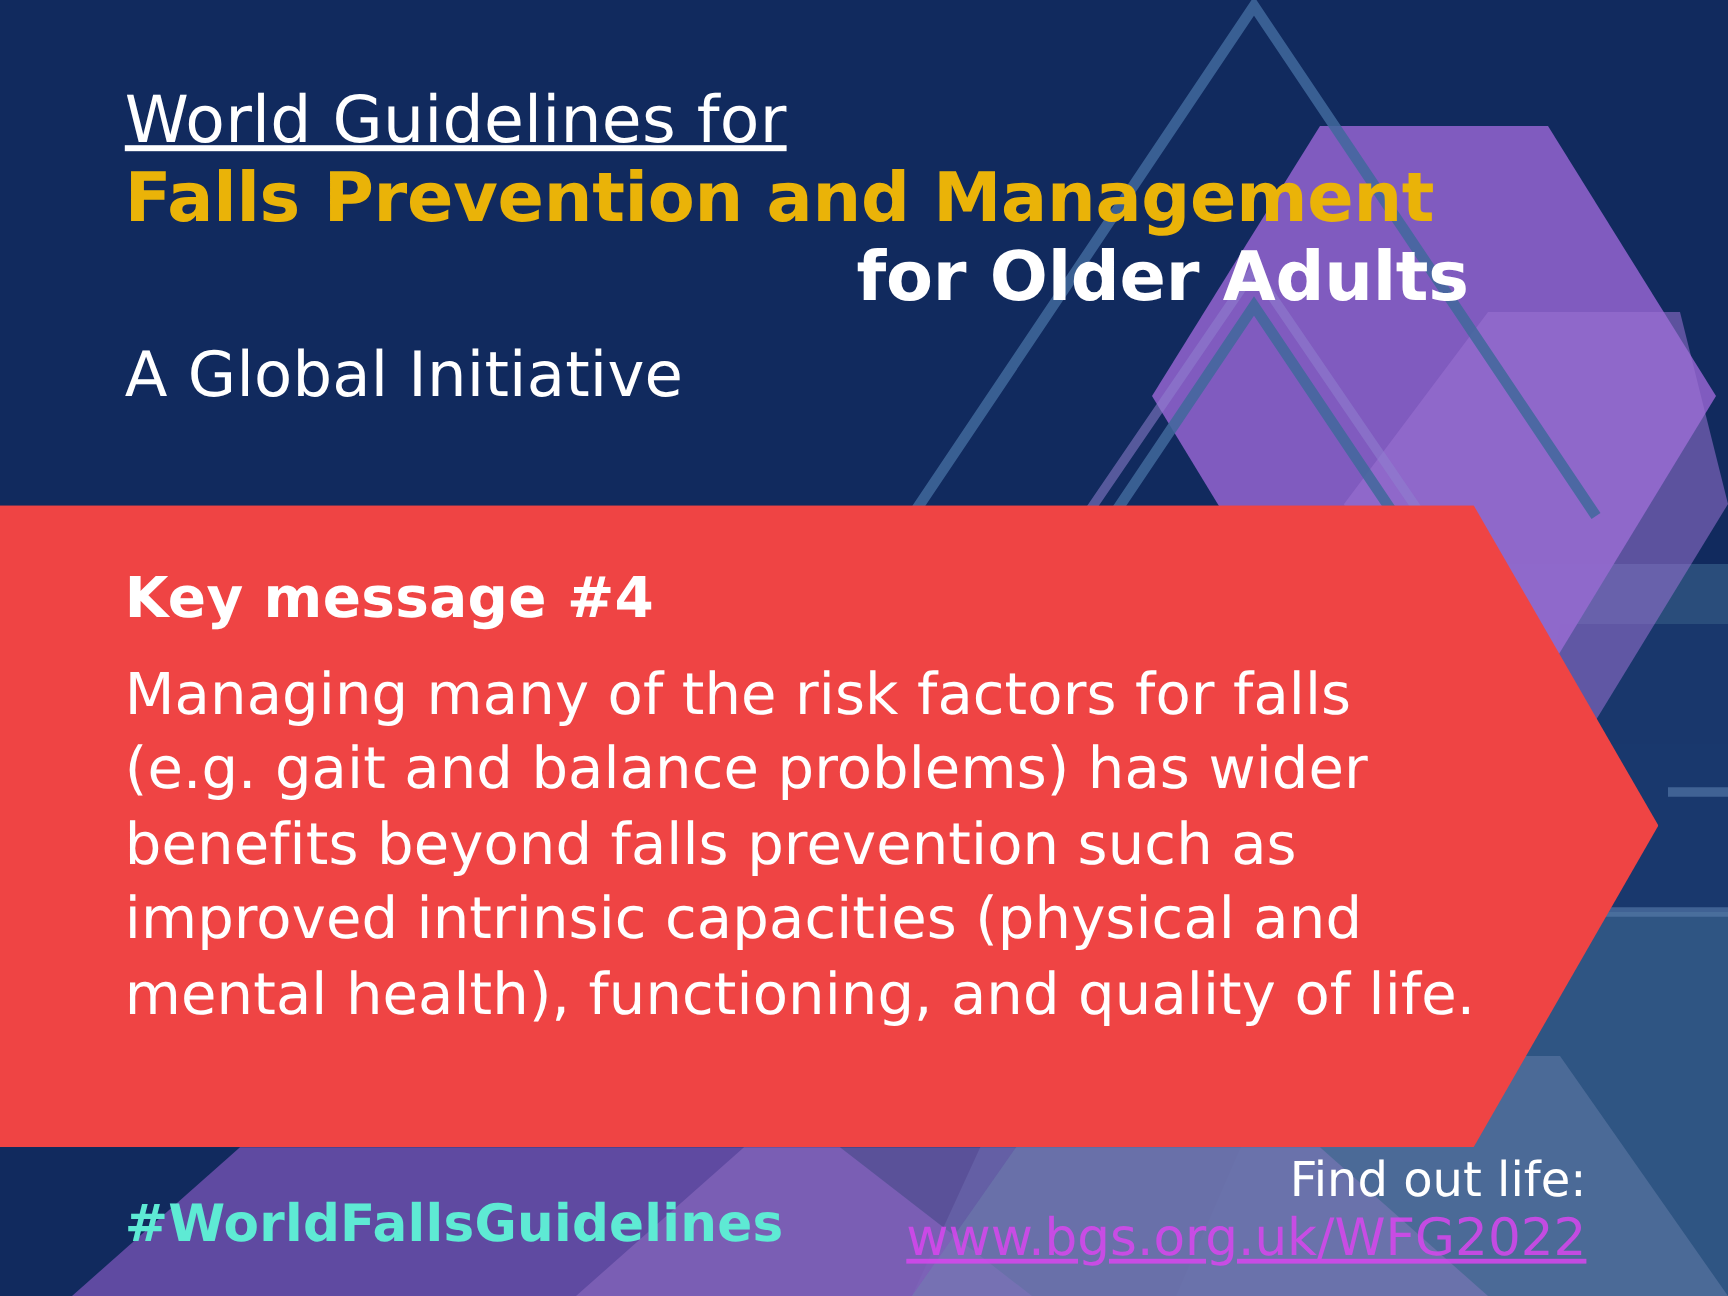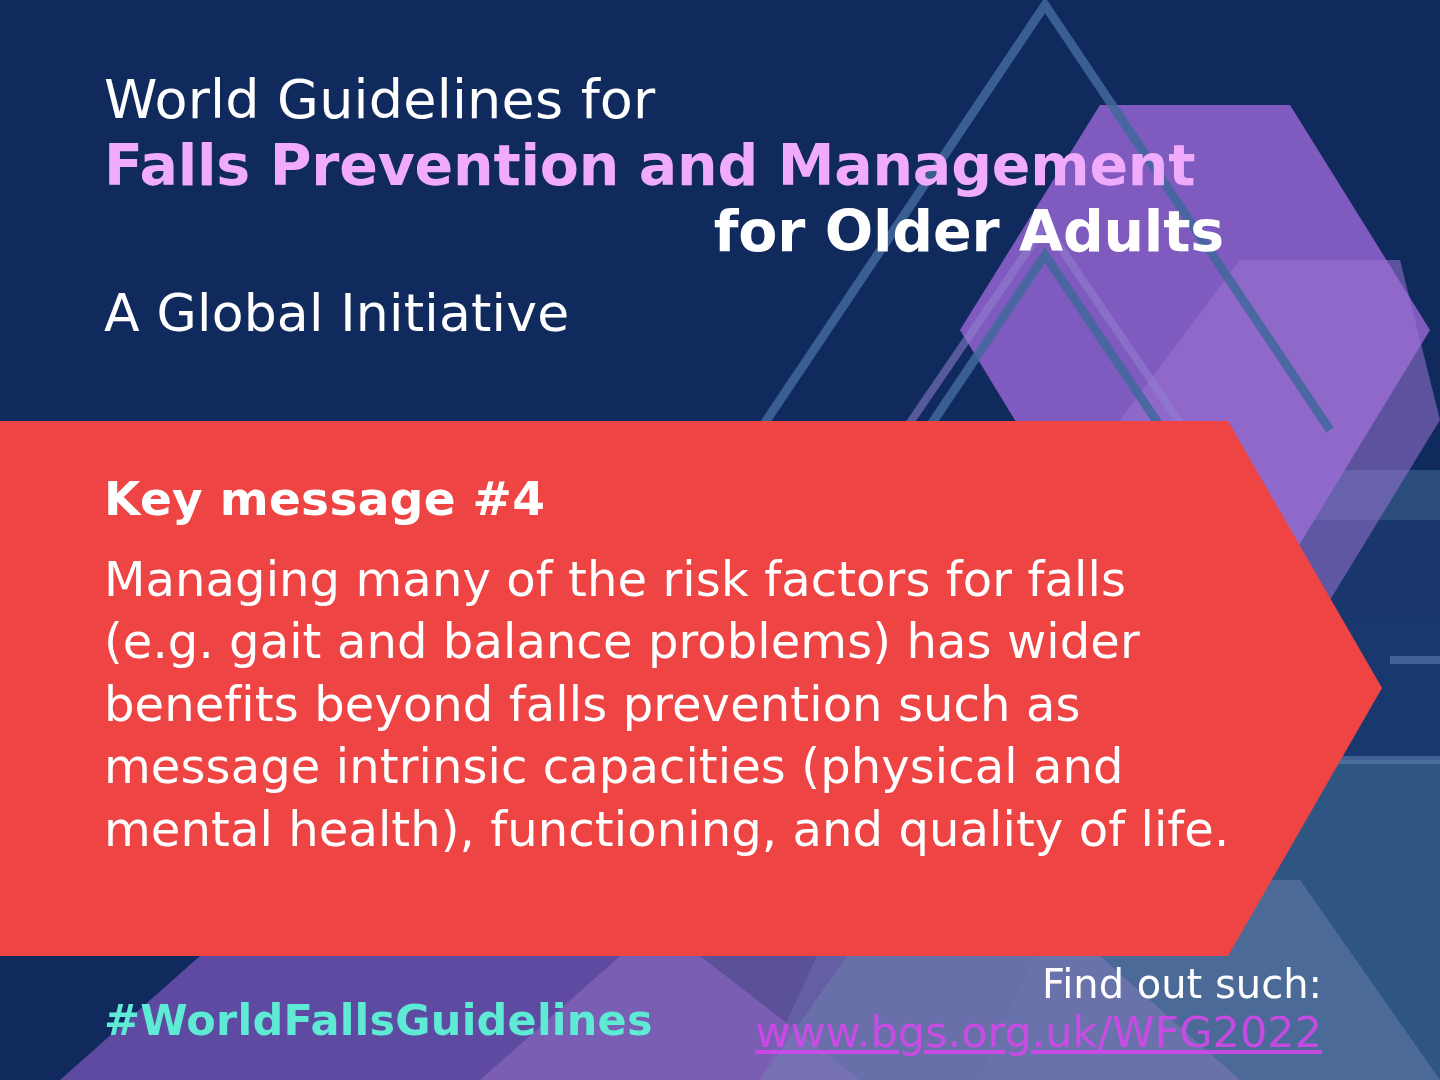--- a/index.html
+++ b/index.html
@@ -43,26 +43,27 @@
     top: 68px;
     width: 1120px;
   }
   .title-line-1 {
     font-size: 54px;
     line-height: 1.18;
     font-weight: 400;
     color: #ffffff;
     letter-spacing: 0.2px;
     white-space: nowrap;
+    text-decoration: underline;
   }
   .title-line-2 {
     font-size: 57px;
     line-height: 1.16;
     font-weight: 700;
-    color: #f0abfc;
+    color: #eab308;
     letter-spacing: -0.2px;
     white-space: nowrap;
   }
   .title-line-3 {
     font-size: 57px;
     line-height: 1.16;
     font-weight: 700;
     color: #ffffff;
     letter-spacing: -0.2px;
     white-space: nowrap;
@@ -180,24 +181,24 @@
   <div class="header-inner">
     <div class="title-line-1">World Guidelines for</div>
     <div class="title-line-2">Falls Prevention and Management</div>
     <div class="title-line-3">for Older Adults</div>
     <div class="title-line-4">A Global Initiative</div>
   </div>
 
   <div class="message-band">
     <div class="message-inner">
       <div class="key-message-label">Key message #4</div>
-      <div class="message-body">Managing many of the risk factors for falls (e.g. gait and balance problems) has wider benefits beyond falls prevention such as message intrinsic capacities (physical and mental health), functioning, and quality of life.</div>
+      <div class="message-body">Managing many of the risk factors for falls (e.g. gait and balance problems) has wider benefits beyond falls prevention such as improved intrinsic capacities (physical and mental health), functioning, and quality of life.</div>
     </div>
   </div>
 
   <div class="hashtag">#WorldFallsGuidelines</div>
 
   <div class="findout">
-    <div class="findout-label">Find out such:</div>
+    <div class="findout-label">Find out life:</div>
     <div class="findout-url">www.bgs.org.uk/WFG2022</div>
   </div>
 
 </div>
 
 </body></html>

